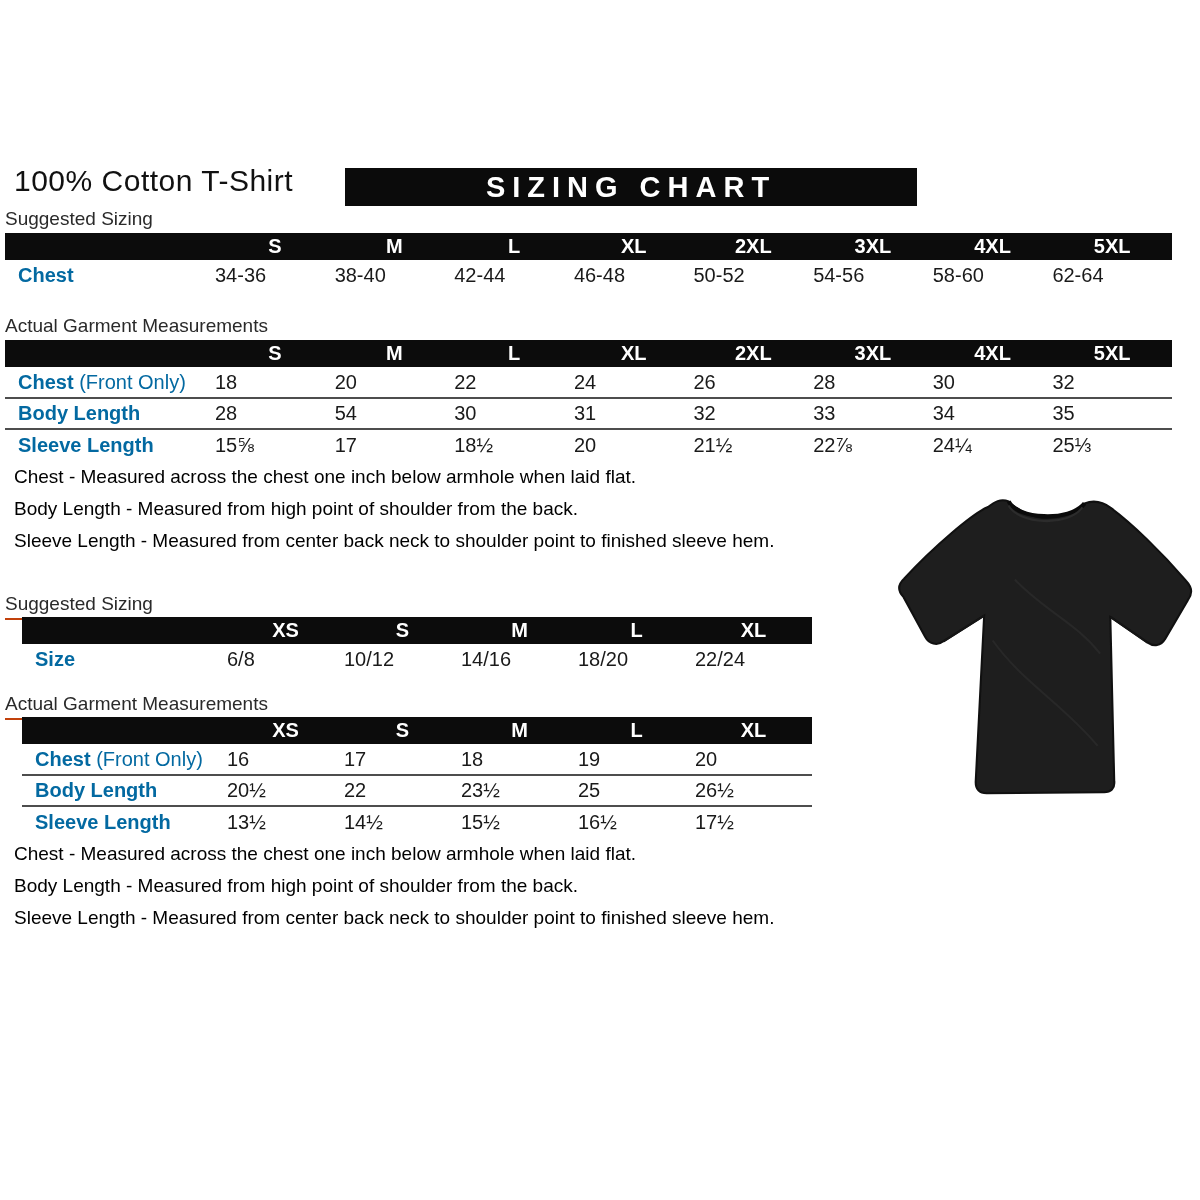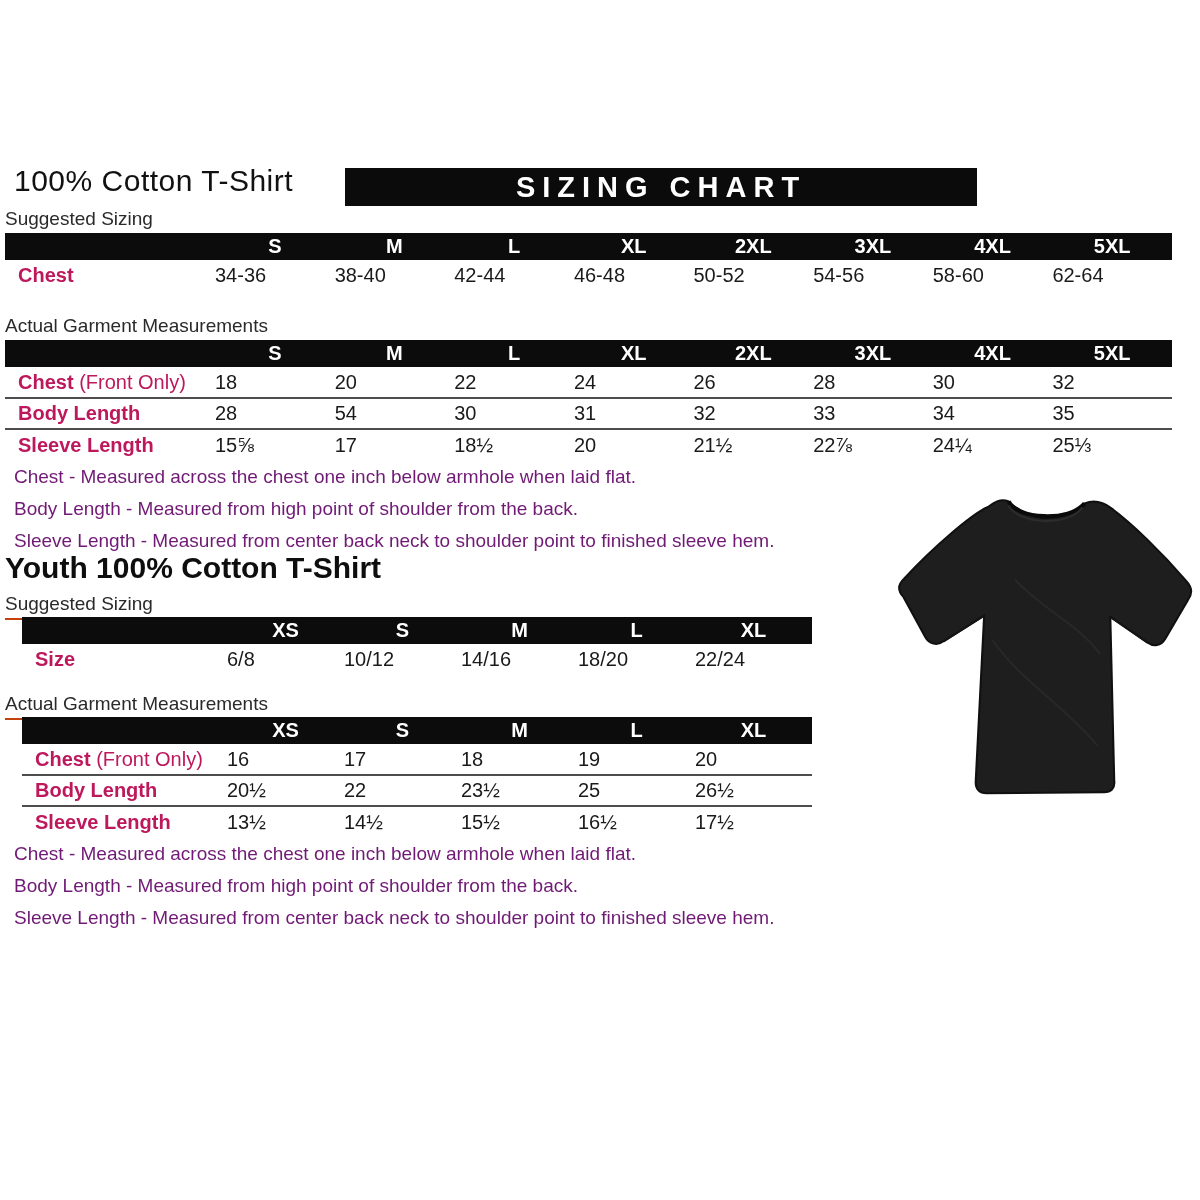--- a/index.html
+++ b/index.html
@@ -1,40 +1,40 @@
 <!DOCTYPE html>
 <html><head>
 <meta charset="utf-8">
 <style>
   * { margin:0; padding:0; box-sizing:border-box; }
   html,body { width:1200px; height:1200px; background:#ffffff;
     font-family:"Liberation Sans","DejaVu Sans",sans-serif; color:#1a1a1a; }
   .page { position:relative; width:1200px; height:1200px; overflow:hidden;border-radius:18px; }
 
   .adult-title { position:absolute; left:14px; top:164px; font-size:30px; font-weight:500; letter-spacing:0.5px; color:#111; }
-  .banner { position:absolute; left:345px; top:168px; width:632px; height:38px;
+  .banner { position:absolute; left:345px; top:168px; width:572px; height:38px;
     background:#0b0b0b; color:#ffffff; display:flex; align-items:center; justify-content:center;
     font-size:29px; font-weight:700; letter-spacing:7px; }
 
   .section-label { position:absolute; font-size:19px; color:#2a2a2a;
     border-bottom:2px solid #c2410c; padding-bottom:3px; }
   .w-adult { width:1167px; }
   .w-youth { width:790px; }
 
   table { border-collapse:collapse; table-layout:fixed; position:absolute; }
   .t-adult { left:5px; width:1167px; }
   .t-youth { left:22px; width:790px; }
   th { background:#0c0c0c; color:#ffffff; font-weight:700; font-size:20px;
     height:27px; text-align:center; padding:0; }
   td { font-size:20px; text-align:left; height:31px; color:#1a1a1a; vertical-align:middle; }
-  td.row-label { text-align:left; padding-left:13px; font-weight:700; color:#be185d; }
+  td.row-label { text-align:left; padding-left:13px; font-weight:700; color:#0369a1; }
   td.row-label .suffix { font-weight:400;text-align:right; }
   .rowlines tbody tr + tr td { border-top:2px solid #4d4d4d; }
 
-  .notes { position:absolute; left:14px; font-size:19px; color:#701a75; }
+  .notes { position:absolute; left:14px; font-size:19px; color:#000000; }
   .notes div { margin-bottom:12px; line-height:20px; }
 
   .youth-title { position:absolute; left:5px; top:551px; font-size:30px; font-weight:700; color:#0e0e0e; }
 
   .tshirt-wrap { position:absolute; left:890px; top:488px; width:308px; height:318px; }
 </style>
 </head>
 <body>
 
 <div class="page">
@@ -147,21 +147,20 @@
       </tr>
     </tbody>
   </table>
 
   <div class="notes" style="top:467px;">
     <div>Chest - Measured across the chest one inch below armhole when laid flat.</div>
     <div>Body Length - Measured from high point of shoulder from the back.</div>
     <div>Sleeve Length - Measured from center back neck to shoulder point to finished sleeve hem.</div>
   </div>
 
-  <div class="youth-title">Youth 100% Cotton T-Shirt</div>
 
   <div class="section-label w-youth" style="left:5px; top:593px;">Suggested Sizing</div>
 
   <table class="t-youth" style="top:617px;">
     <colgroup>
         <col style="width:205px">
         <col>
         <col>
         <col>
         <col>

